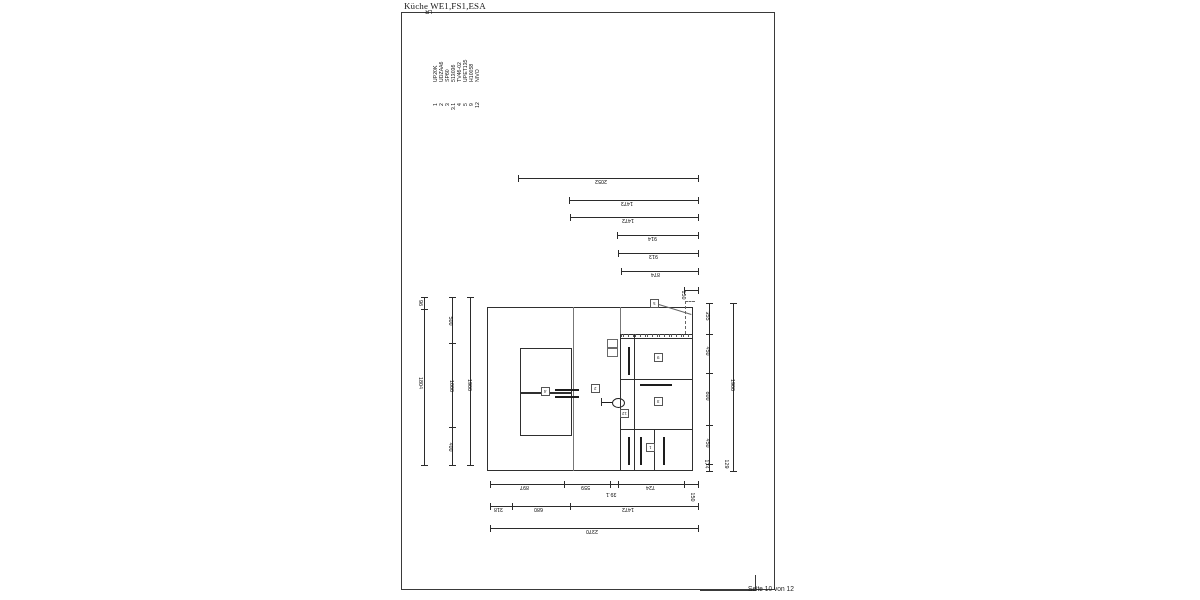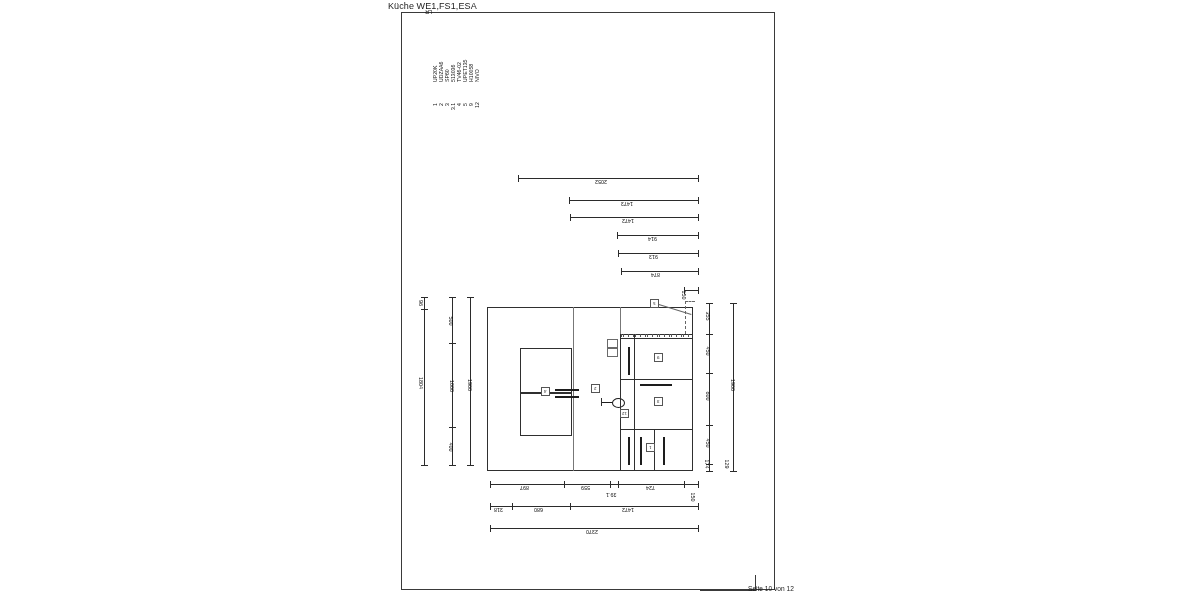--- a/index.html
+++ b/index.html
@@ -1,22 +1,22 @@
 <!DOCTYPE html>
 <html><head>
 <meta charset="utf-8">
 <style>
   html,body{margin:0;padding:0;background:#ffffff;}
   body{width:1200px;height:600px;position:relative;overflow:hidden;
        font-family:"Liberation Sans", sans-serif;color:#111;}
 
   
   #doc-caption{
-    position:absolute;left:388px;top:1px;font-size:9px;letter-spacing:0.1px;
-    white-space:nowrap;color:#1a1a1a;
+    position:absolute;left:404px;top:1px;font-size:9px;letter-spacing:0.1px;
+    white-space:nowrap;color:#1a1a1a;font-family:Liberation Serif, serif;
   }
 
   
   #page-frame{
     position:absolute;left:401px;top:12px;width:374px;height:578px;
     border:1px solid #3a3a3a;box-sizing:border-box;background:#fff;
   }
 
   
   #legend{

